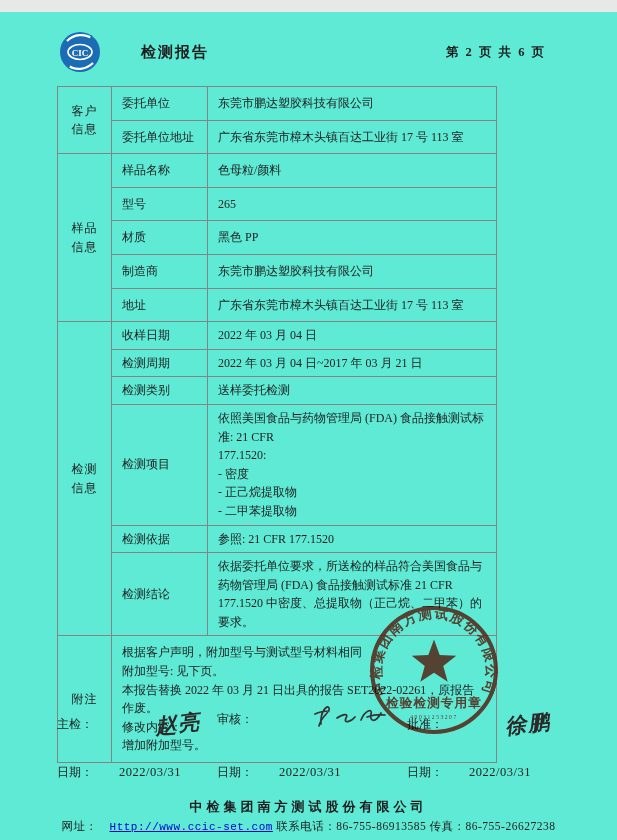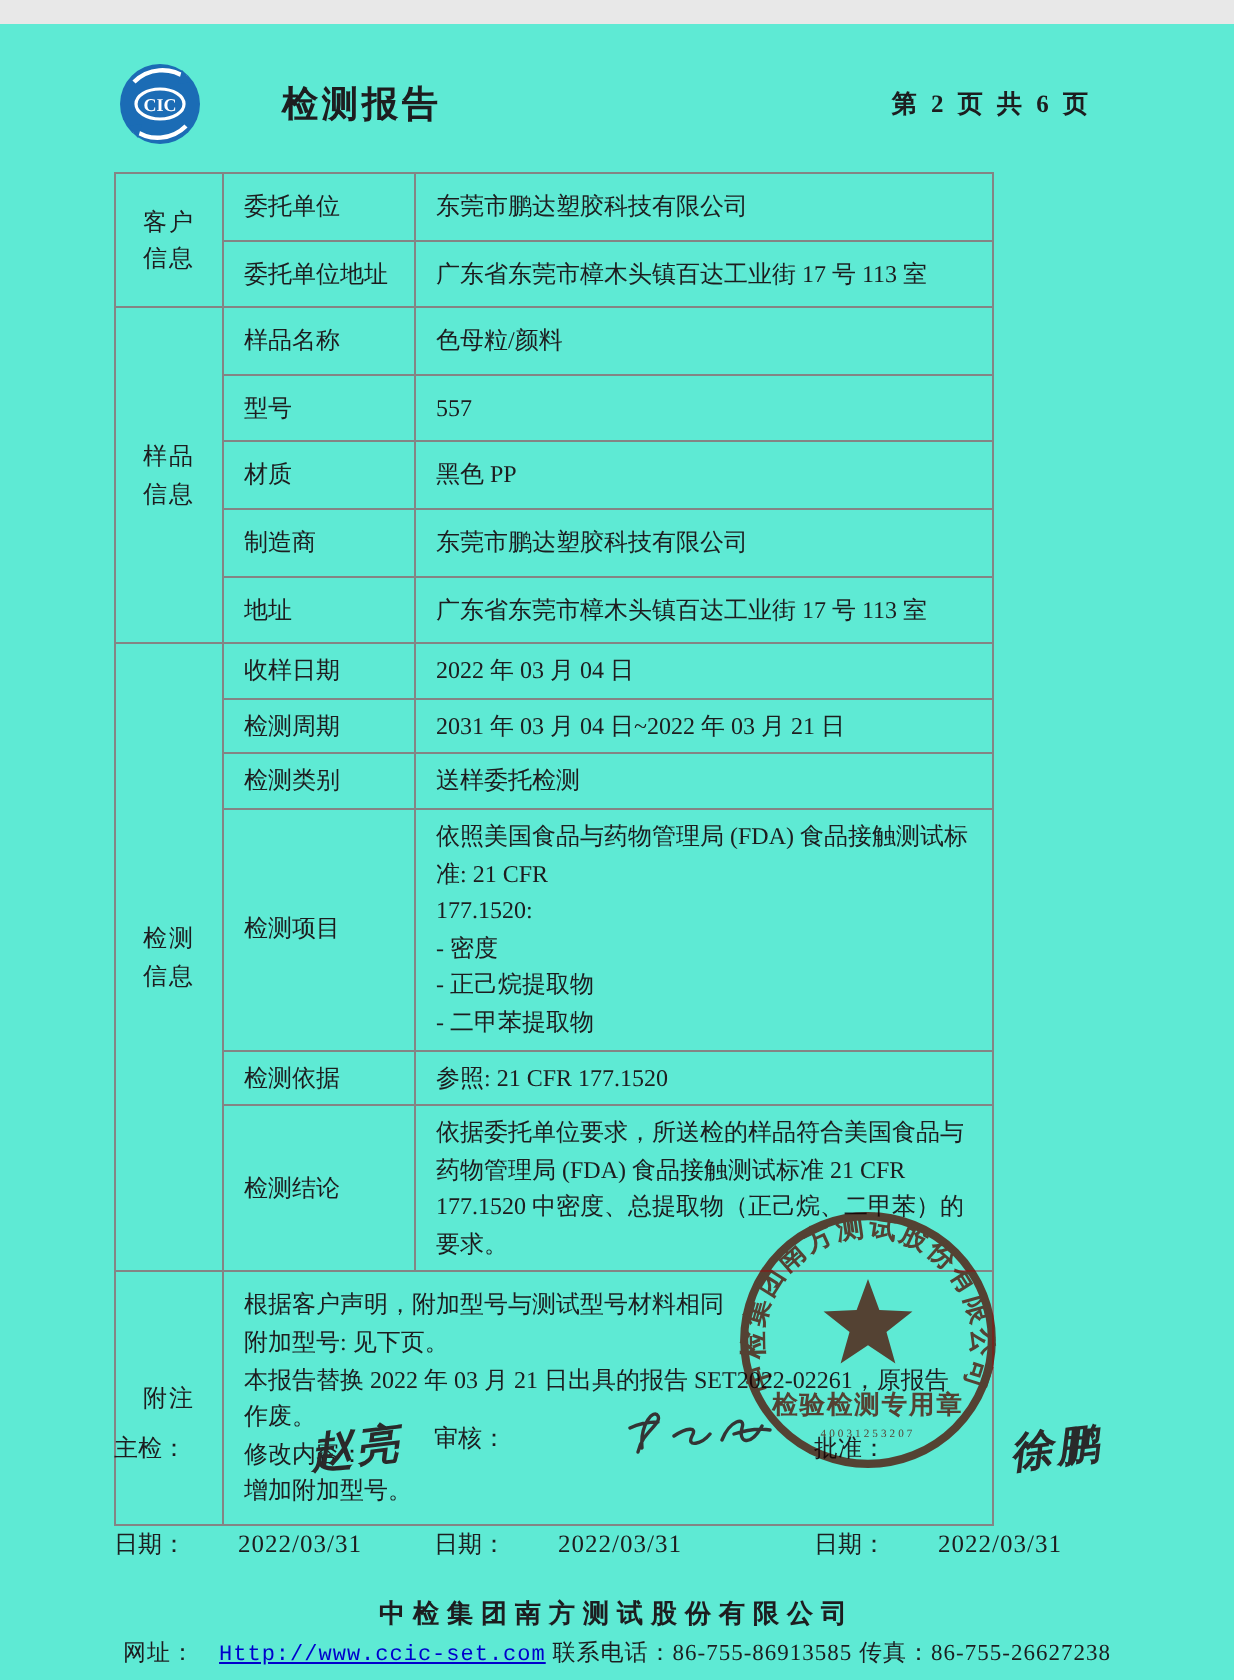--- a/index.html
+++ b/index.html
@@ -6,21 +6,21 @@
   html,body { background:#e8e8e8; }
   .page {
     position:relative; width:617px; height:840px; margin:12px auto;
     background:#5eead4; overflow:hidden;
     font-family:"Liberation Serif","DejaVu Serif",serif;
     color:#1d1d1f;
   }
   
   .header { position:absolute; top:16px; left:57px; right:53px; height:48px; display:flex; align-items:center; }
   .logo { width:46px; height:46px; flex:0 0 auto; }
-  .report-title { margin-left:38px; font-size:18px; font-weight:bold; letter-spacing:2px;font-family:Liberation Serif, serif; }
+  .report-title { margin-left:38px; font-size:15px; font-weight:bold; letter-spacing:2px;font-family:Liberation Serif, serif; }
   .report-no { margin-left:36px; font-size:12.5px; font-weight:bold; }
   .page-info { margin-left:auto; padding-right:18px; font-size:12.5px; font-weight:bold; letter-spacing:2px;text-align:right; }
   
   table.report { position:absolute; top:74px; left:57px; width:440px; border-collapse:collapse; table-layout:fixed; }
   table.report td { border:1px solid #848484; font-size:12px; line-height:1.55; padding:7px 10px; vertical-align:middle; }
   td.group { width:54px; text-align:center; white-space:pre-line; line-height:2.3; letter-spacing:1px; padding:4px 2px; }
   td.label { width:96px; }
   td.value { white-space:pre-line; }
   tr.slim td { padding-top:4px; padding-bottom:4px; }
   td.notes { white-space:pre-line; line-height:1.75; padding:6px 12px; }
@@ -81,21 +81,21 @@
     </tr>
 
     <tr>
       <td class="group" rowspan="5">样品
 信息</td>
       <td class="label">样品名称</td>
       <td class="value">色母粒/颜料</td>
     </tr>
     <tr>
       <td class="label">型号</td>
-      <td class="value">557</td>
+      <td class="value">265</td>
     </tr>
     <tr>
       <td class="label">材质</td>
       <td class="value">黑色 PP</td>
     </tr>
     <tr>
       <td class="label">制造商</td>
       <td class="value">东莞市鹏达塑胶科技有限公司</td>
     </tr>
     <tr>
@@ -104,21 +104,21 @@
     </tr>
 
     <tr class="slim">
       <td class="group" rowspan="6">检测
 信息</td>
       <td class="label">收样日期</td>
       <td class="value">2022 年 03 月 04 日</td>
     </tr>
     <tr class="slim">
       <td class="label">检测周期</td>
-      <td class="value">2031 年 03 月 04 日~2022 年 03 月 21 日</td>
+      <td class="value">2022 年 03 月 04 日~2017 年 03 月 21 日</td>
     </tr>
     <tr class="slim">
       <td class="label">检测类别</td>
       <td class="value">送样委托检测</td>
     </tr>
     <tr class="slim">
       <td class="label">检测项目</td>
       <td class="value">依照美国食品与药物管理局 (FDA) 食品接触测试标准: 21 CFR
 177.1520:
 - 密度

